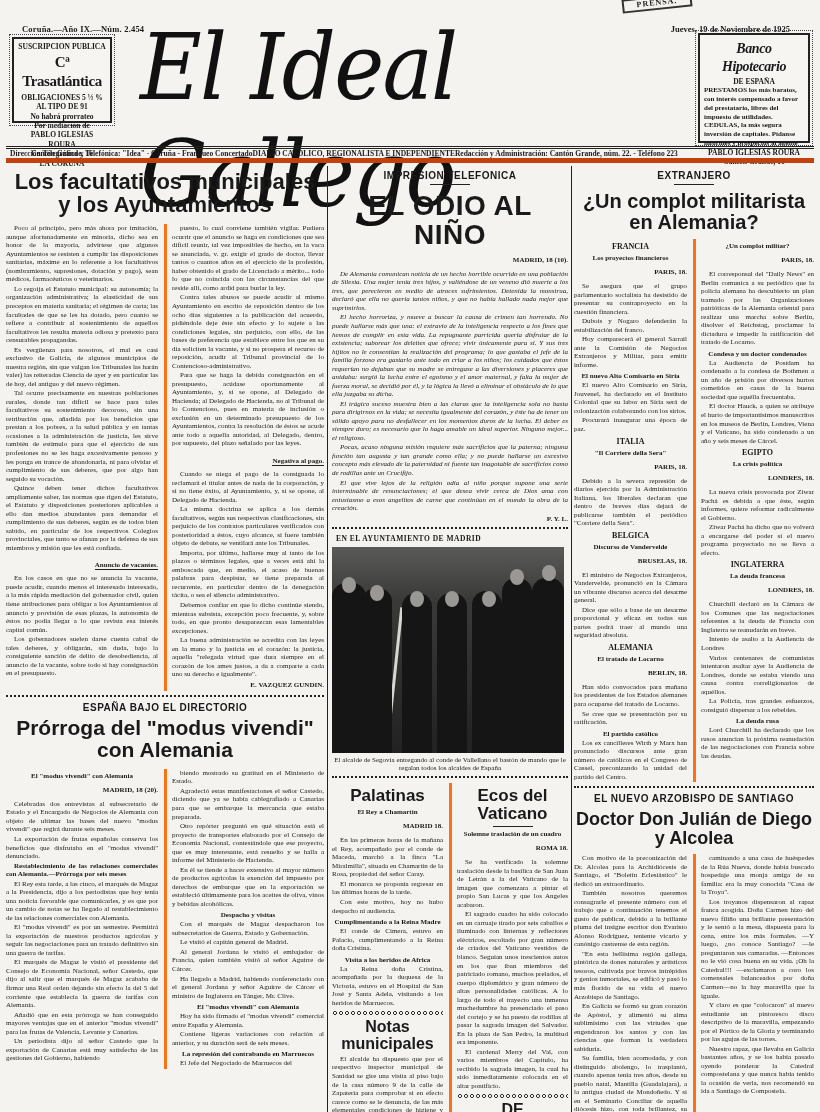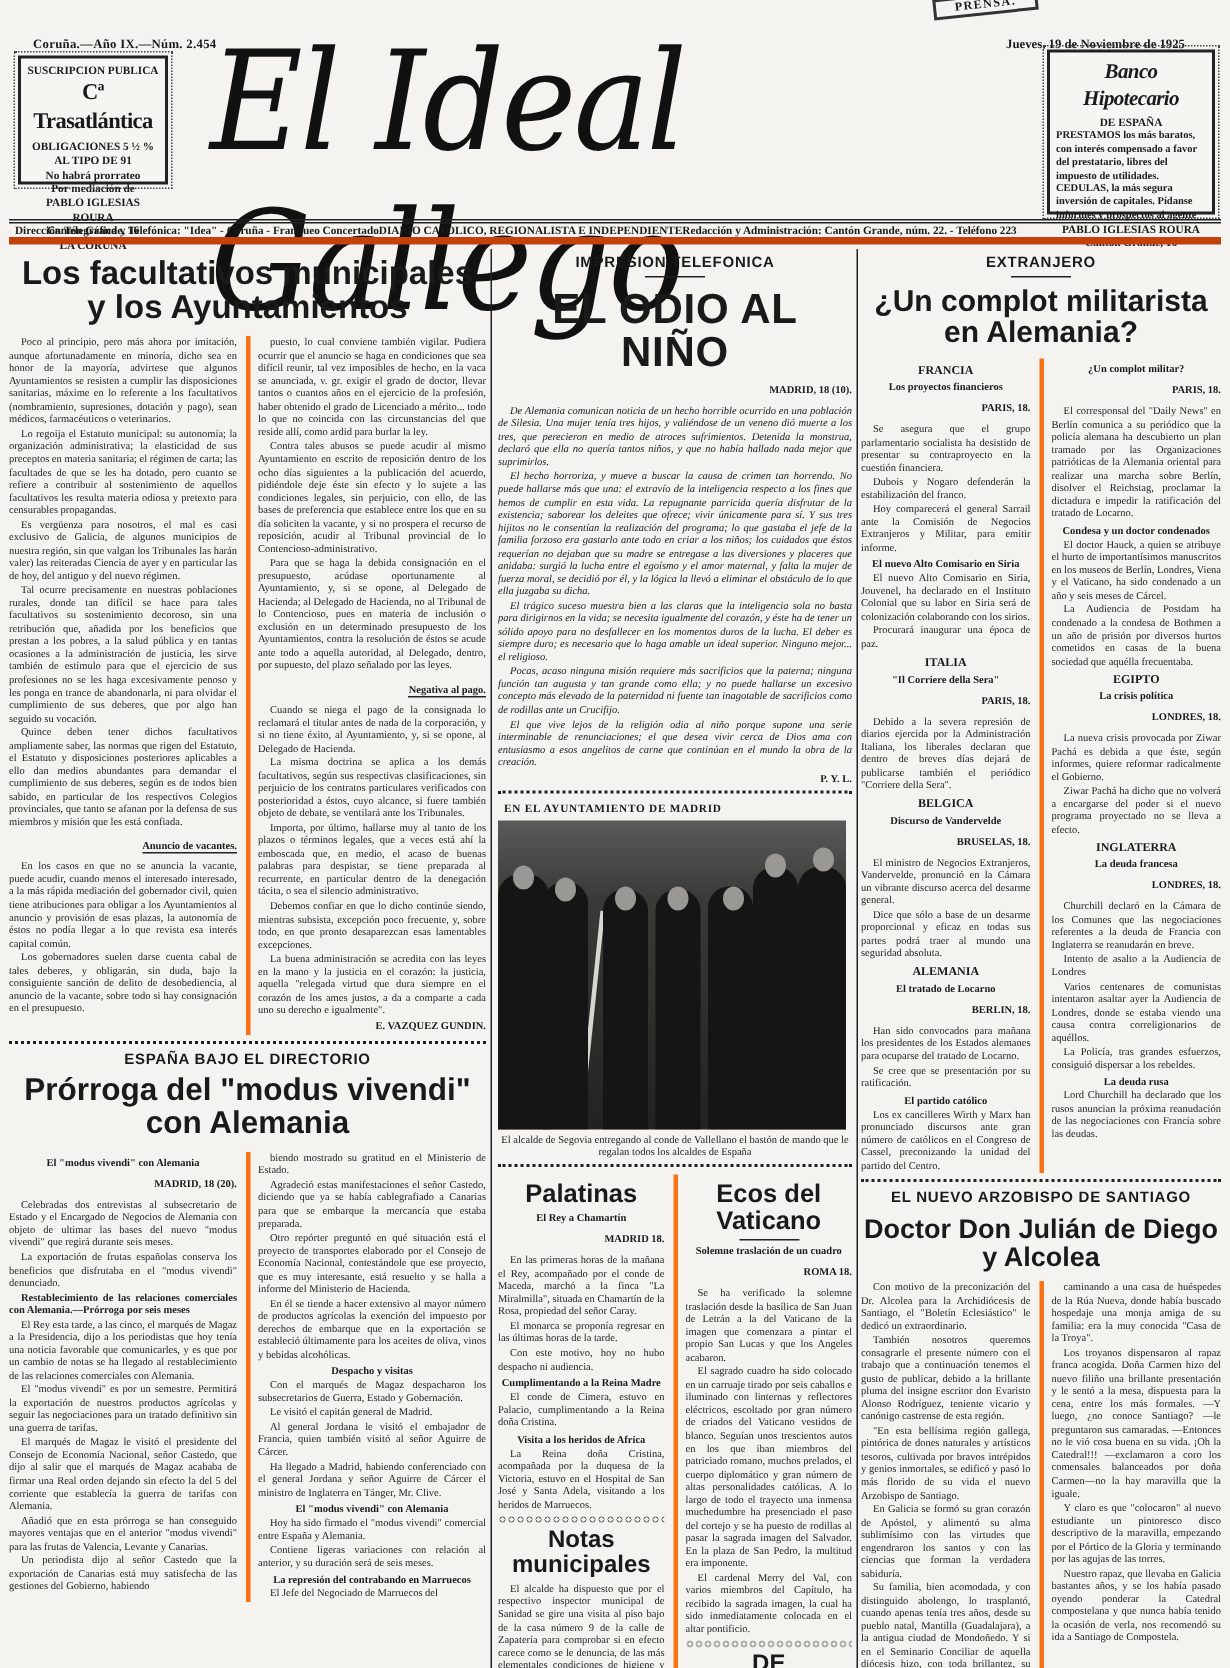--- a/index.html
+++ b/index.html
@@ -260,22 +260,22 @@
           <p class="t">Han sido convocados para mañana los presidentes de los Estados alemanes para ocuparse del tratado de Locarno.</p>
           <p class="t">Se cree que se presentación por su ratificación.</p>
           <div class="sub">El partido católico</div>
           <p class="t">Los ex cancilleres Wirth y Marx han pronunciado discursos ante gran número de católicos en el Congreso de Cassel, preconizando la unidad del partido del Centro.</p>
         </div>
       <div id="c3right">
           <div class="sub">¿Un complot militar?</div>
           <div class="dateline">PARIS, 18.</div>
           <p class="t">El corresponsal del "Daily News" en Berlín comunica a su periódico que la policía alemana ha descubierto un plan tramado por las Organizaciones patrióticas de la Alemania oriental para realizar una marcha sobre Berlín, disolver el Reichstag, proclamar la dictadura e impedir la ratificación del tratado de Locarno.</p>
           <div class="sub">Condesa y un doctor condenados</div>
+          <p class="t">La Audiencia de Postdam ha condenado a la condesa de Bothmen a un año de prisión por diversos hurtos cometidos en casas de la buena sociedad que aquélla frecuentaba.</p>
           <p class="t">El doctor Hauck, a quien se atribuye el hurto de importantísimos manuscritos en los museos de Berlín, Londres, Viena y el Vaticano, ha sido condenado a un año y seis meses de Cárcel.</p>
-          <p class="t">La Audiencia de Postdam ha condenado a la condesa de Bothmen a un año de prisión por diversos hurtos cometidos en casas de la buena sociedad que aquélla frecuentaba.</p>
           <div class="country">EGIPTO</div>
           <div class="sub">La crisis política</div>
           <div class="dateline">LONDRES, 18.</div>
           <p class="t">La nueva crisis provocada por Ziwar Pachá es debida a que éste, según informes, quiere reformar radicalmente el Gobierno.</p>
           <p class="t">Ziwar Pachá ha dicho que no volverá a encargarse del poder si el nuevo programa proyectado no se lleva a efecto.</p>
           <div class="country">INGLATERRA</div>
           <div class="sub">La deuda francesa</div>
           <div class="dateline">LONDRES, 18.</div>
           <p class="t">Churchill declaró en la Cámara de los Comunes que las negociaciones referentes a la deuda de Francia con Inglaterra se reanudarán en breve.</p>
           <p class="t">Intento de asalto a la Audiencia de Londres</p>

